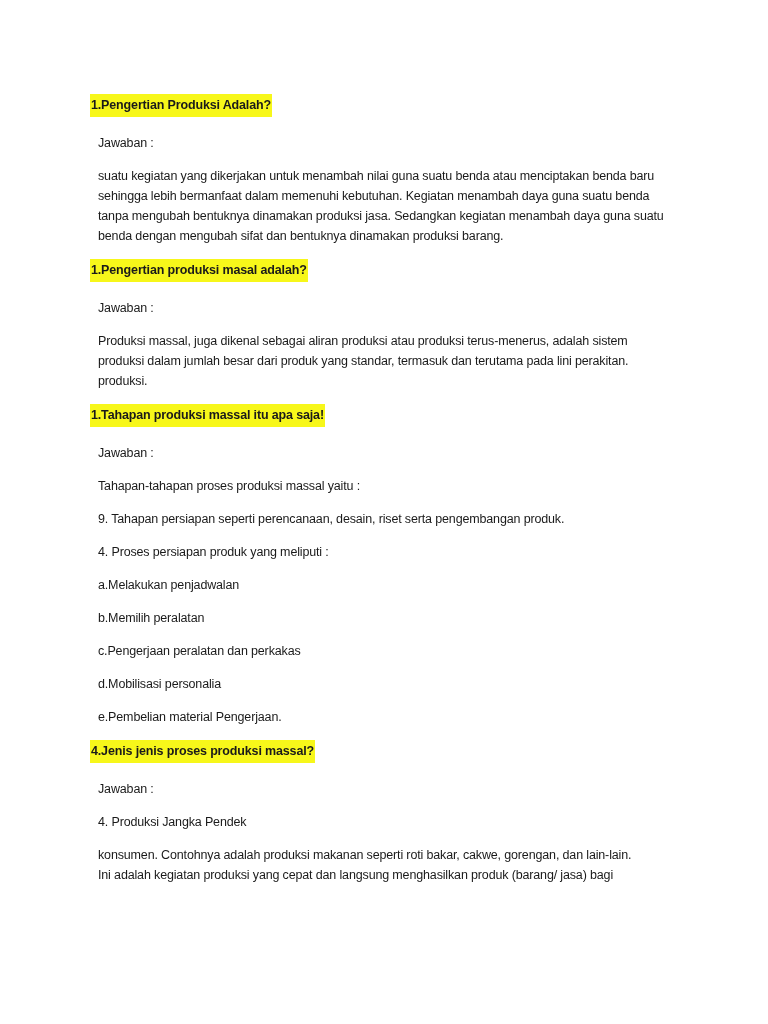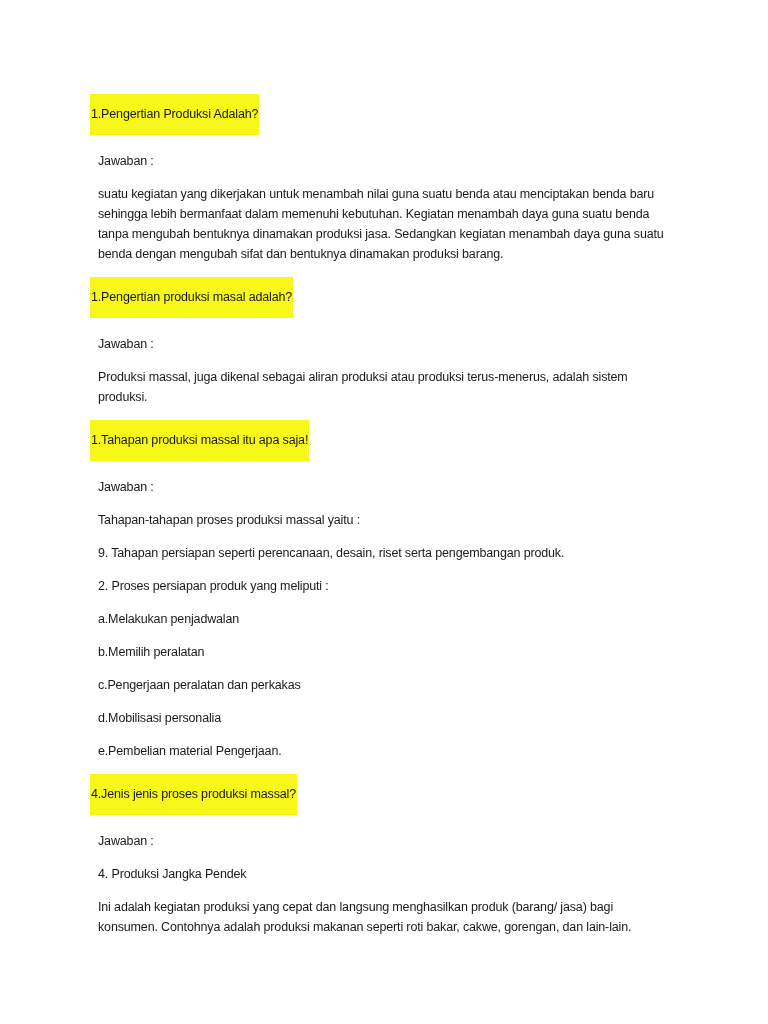--- a/index.html
+++ b/index.html
@@ -19,23 +19,24 @@
       position: absolute;
       left: 90px;
       top: 94px;
       width: 600px;
       font-size: 12.5px;
       letter-spacing: -0.15px;
     }
     .q {
       display: inline-block;
       background: #f7f71a;
-      padding: 12px 1px;
+      padding: 3px 1px;
       line-height: 17px;
       margin: 0;
+      font-weight: bold;
     }
     .block { margin: 0; }
     .line {
       display: block;
       line-height: 20px;
       white-space: nowrap;
       margin-left: 8px;
     }
     .gap-q { height: 16px; }
     .gap-s { height: 13px; }
@@ -60,36 +61,37 @@
 
   <div class="gap-s"></div>
 
   <div>
     <span class="q">1.Pengertian produksi masal adalah?</span>
     <div class="gap-q"></div>
     <span class="line">Jawaban :</span>
     <div class="gap-s"></div>
     <p class="block">
       <span class="line">Produksi massal, juga dikenal sebagai aliran produksi atau produksi terus-menerus, adalah sistem</span>
+      <span class="line">produksi dalam jumlah besar dari produk yang standar, termasuk dan terutama pada lini perakitan.</span>
       <span class="line">produksi.</span>
     </p>
   </div>
 
   <div class="gap-s"></div>
 
   <div>
     <span class="q">1.Tahapan produksi massal itu apa saja!</span>
     <div class="gap-q"></div>
     <span class="line">Jawaban :</span>
     <div class="gap-s"></div>
     <span class="line">Tahapan-tahapan proses produksi massal yaitu :</span>
     <div class="gap-s"></div>
     <span class="line">9. Tahapan persiapan seperti perencanaan, desain, riset serta pengembangan produk.</span>
     <div class="gap-s"></div>
-    <span class="line">2. Proses persiapan produk yang meliputi :</span>
+    <span class="line">4. Proses persiapan produk yang meliputi :</span>
     <div class="gap-s"></div>
     <span class="line">a.Melakukan penjadwalan</span>
     <div class="gap-s"></div>
     <span class="line">b.Memilih peralatan</span>
     <div class="gap-s"></div>
     <span class="line">c.Pengerjaan peralatan dan perkakas</span>
     <div class="gap-s"></div>
     <span class="line">d.Mobilisasi personalia</span>
     <div class="gap-s"></div>
     <span class="line">e.Pembelian material Pengerjaan.</span>
@@ -98,18 +100,18 @@
   <div class="gap-s"></div>
 
   <div>
     <span class="q">4.Jenis jenis proses produksi massal?</span>
     <div class="gap-q"></div>
     <span class="line">Jawaban :</span>
     <div class="gap-s"></div>
     <span class="line">4. Produksi Jangka Pendek</span>
     <div class="gap-s"></div>
     <p class="block">
+      <span class="line">konsumen. Contohnya adalah produksi makanan seperti roti bakar, cakwe, gorengan, dan lain-lain.</span>
       <span class="line">Ini adalah kegiatan produksi yang cepat dan langsung menghasilkan produk (barang/ jasa) bagi</span>
-      <span class="line">konsumen. Contohnya adalah produksi makanan seperti roti bakar, cakwe, gorengan, dan lain-lain.</span>
     </p>
   </div>
 
 </div>
 
 </body></html>

